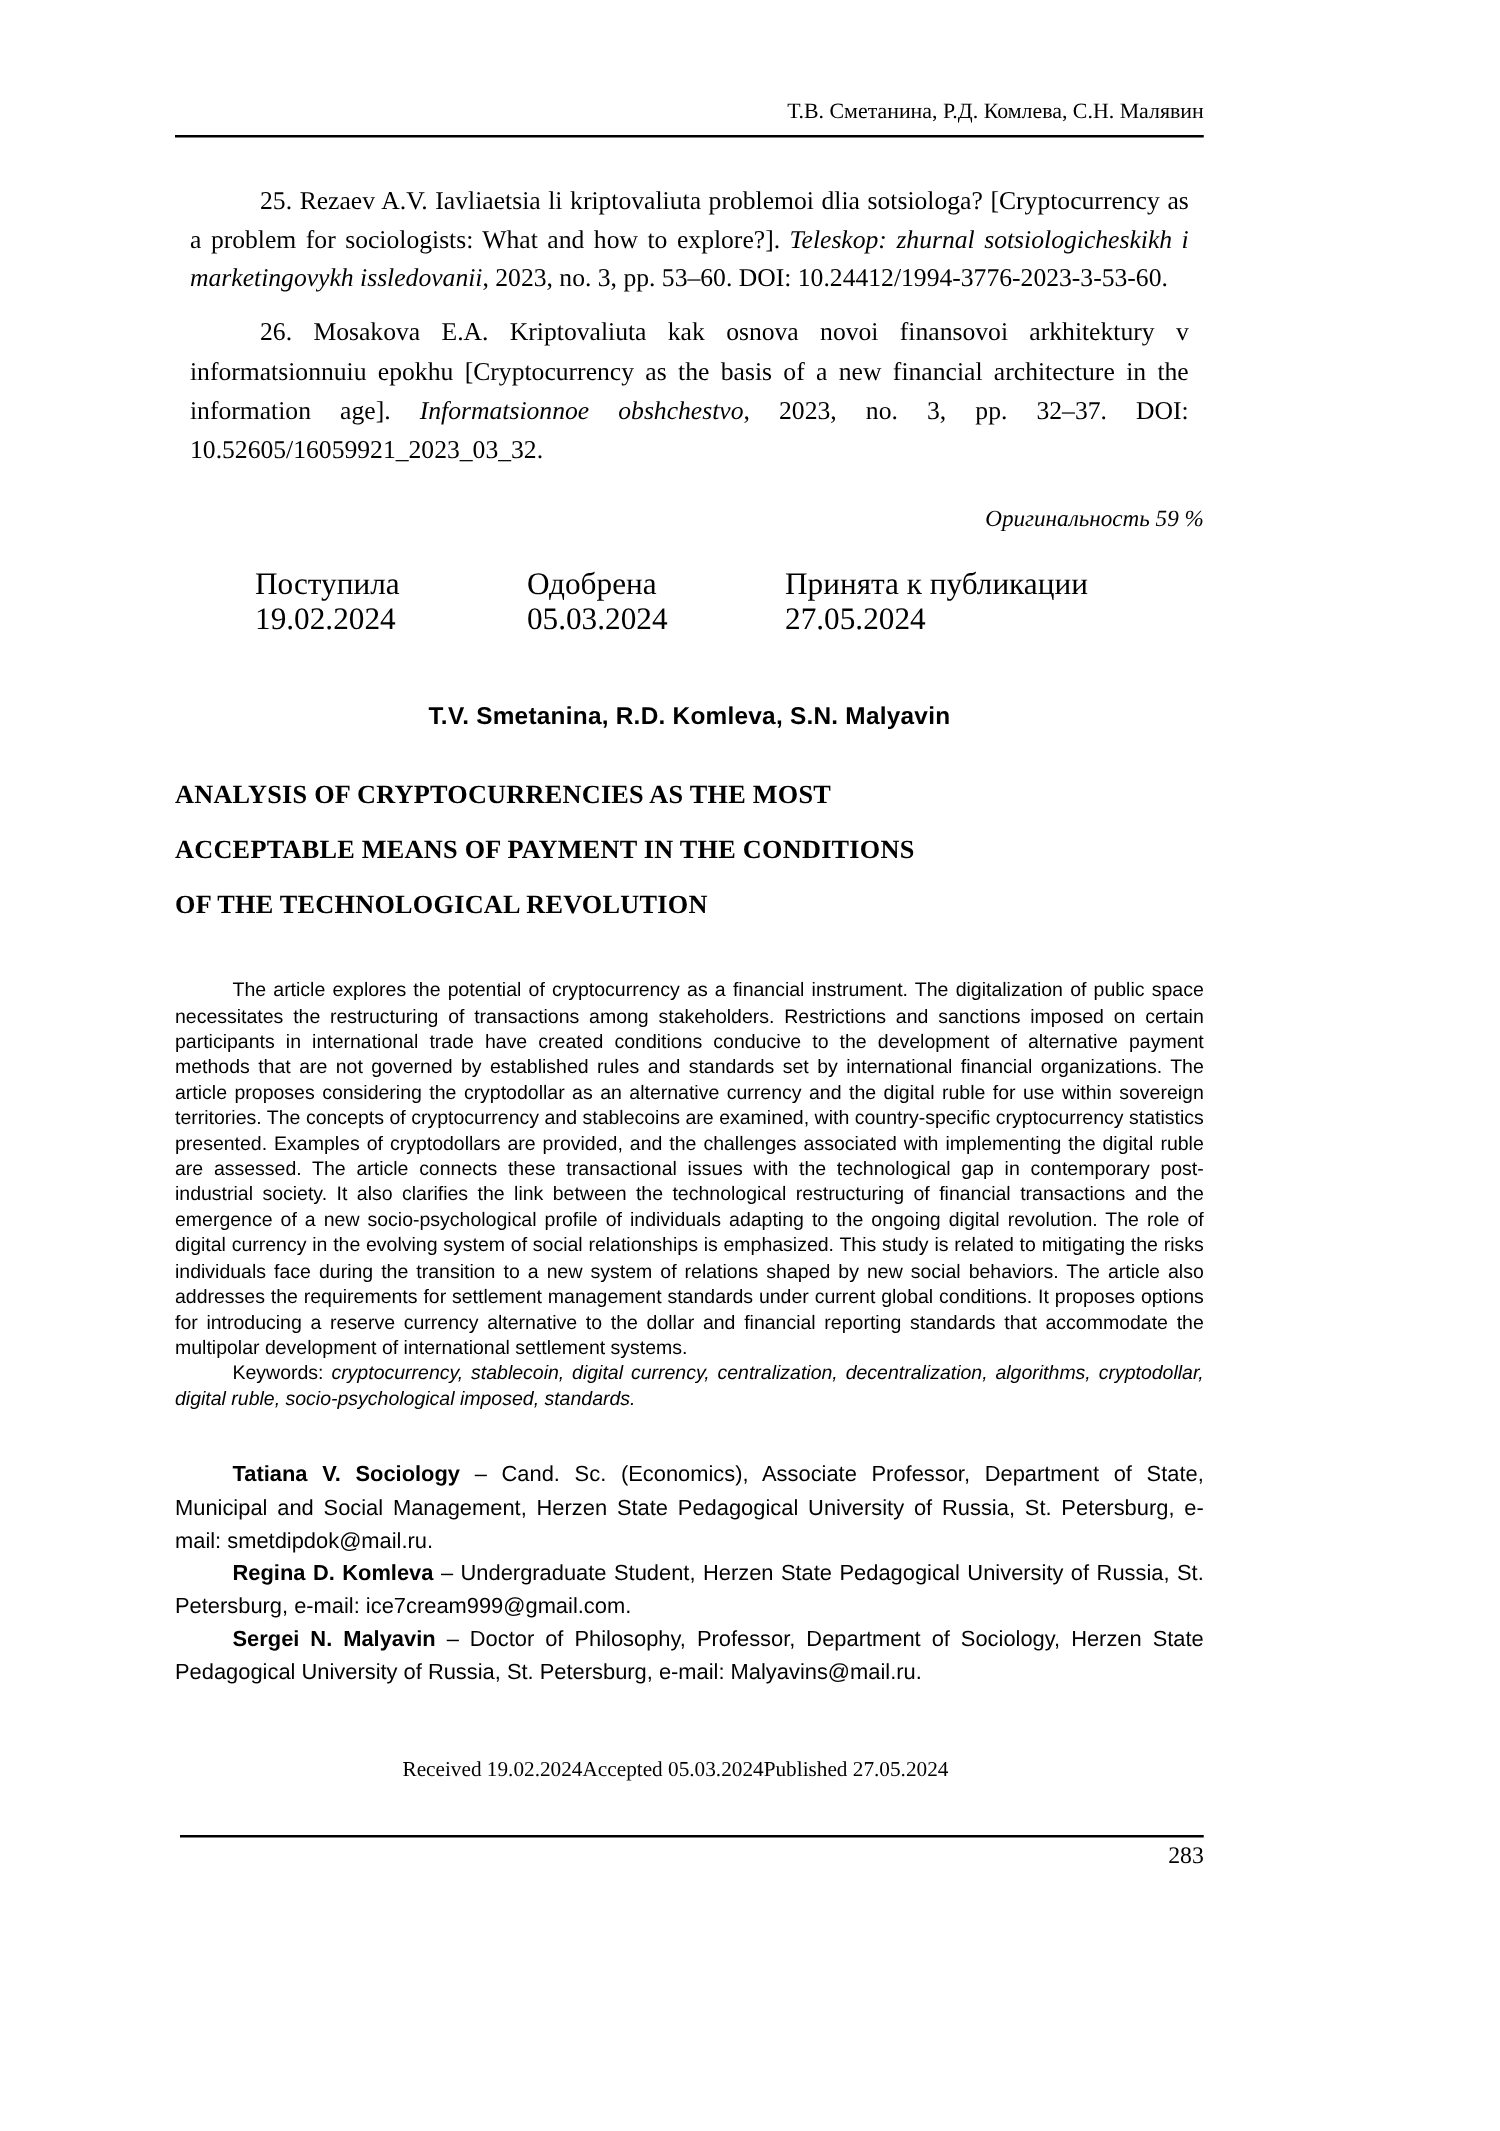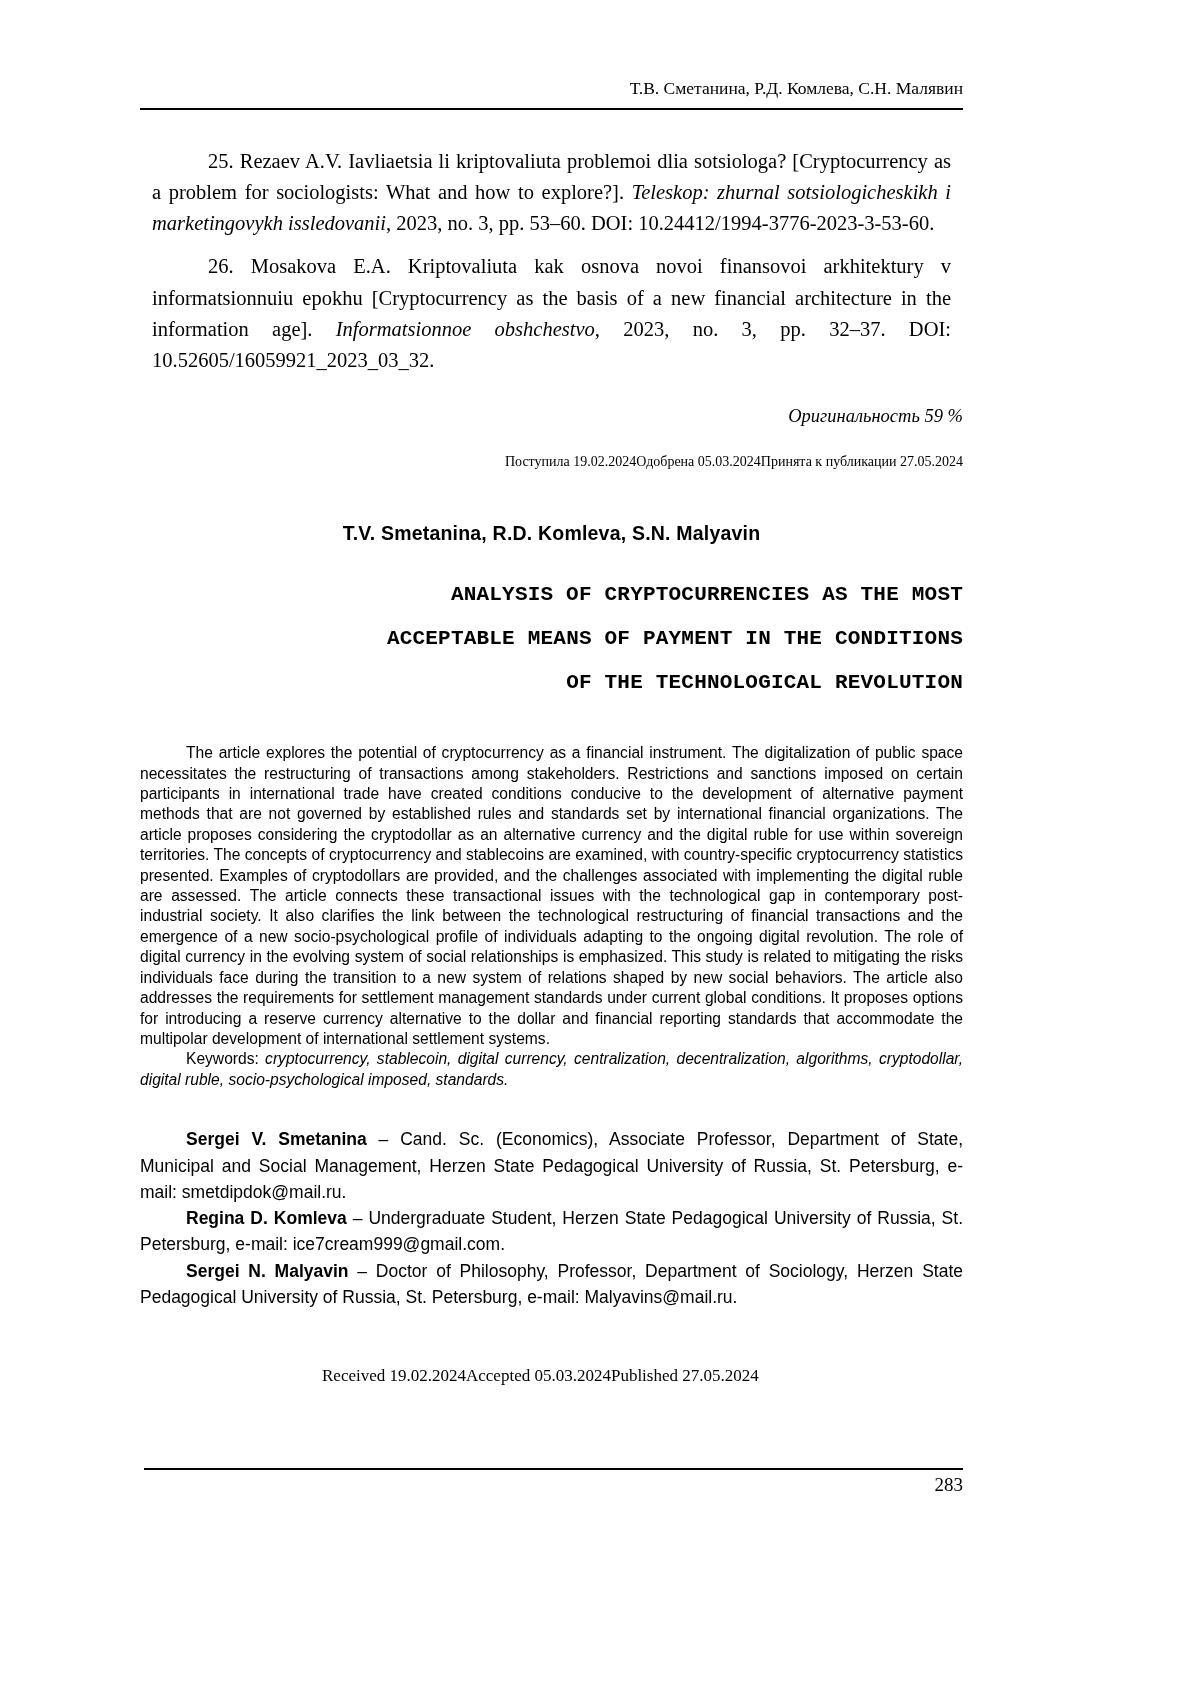--- a/index.html
+++ b/index.html
@@ -32,34 +32,34 @@
     margin-top: 30px;
     text-align: right;
     font-style: italic;
     font-size: 18.5px;
   }
   .dates-row {
     margin-top: 27px;
     display: flex;
     justify-content: flex-end;
     padding-left: 64px;
-    font-size: 14px;
+    font-size: 25px;
   }
   .authors-line {
     margin: 52px 0 0 0;
     text-align: center;
     font-family: "Liberation Sans", sans-serif;
     font-weight: bold;
     font-size: 19.5px;
     letter-spacing: 0.2px;
   }
   .article-title {
     margin: 28px 0 0 0;
-    text-align: right;
-    font-family: Liberation Mono, monospace;
+    text-align: left;
+    font-family: Liberation Serif, serif;
     font-weight: bold;
     font-size: 21px;
     line-height: 44px;
     letter-spacing: 0.2px;
   }
   .title-line { display: block; }
   .abstract {
     margin-top: 38px;
     font-family: "Liberation Sans", sans-serif;
     font-size: 15.6px;
@@ -125,21 +125,21 @@
     <span class="title-line">ACCEPTABLE MEANS OF PAYMENT IN THE CONDITIONS</span>
     <span class="title-line">OF THE TECHNOLOGICAL REVOLUTION</span>
   </h1>
 
   <section class="abstract">
     <p class="abstract-text">The article explores the potential of cryptocurrency as a financial instrument. The digitalization of public space necessitates the restructuring of transactions among stakeholders. Restrictions and sanctions imposed on certain participants in international trade have created conditions conducive to the development of alternative payment methods that are not governed by established rules and standards set by international financial organizations. The article proposes considering the cryptodollar as an alternative currency and the digital ruble for use within sovereign territories. The concepts of cryptocurrency and stablecoins are examined, with country-specific cryptocurrency statistics presented. Examples of cryptodollars are provided, and the challenges associated with implementing the digital ruble are assessed. The article connects these transactional issues with the technological gap in contemporary post-industrial society. It also clarifies the link between the technological restructuring of financial transactions and the emergence of a new socio-psychological profile of individuals adapting to the ongoing digital revolution. The role of digital currency in the evolving system of social relationships is emphasized. This study is related to mitigating the risks individuals face during the transition to a new system of relations shaped by new social behaviors. The article also addresses the requirements for settlement management standards under current global conditions. It proposes options for introducing a reserve currency alternative to the dollar and financial reporting standards that accommodate the multipolar development of international settlement systems.</p>
     <p class="keywords"><span class="kw-label">Keywords: </span><span class="kw-items">cryptocurrency, stablecoin, digital currency, centralization, decentralization, algorithms, cryptodollar, digital ruble, socio-psychological imposed, standards.</span></p>
   </section>
 
   <section class="author-bios">
-    <p class="bio"><span class="bio-name">Sergei V. Smetanina</span><span> – Cand. Sc. (Economics), Associate Professor, Department of State, Municipal and Social Management, Herzen State Pedagogical University of Russia, St. Petersburg, e-mail: smetdipdok@mail.ru.</span></p>
+    <p class="bio"><span class="bio-name">Tatiana V. Sociology</span><span> – Cand. Sc. (Economics), Associate Professor, Department of State, Municipal and Social Management, Herzen State Pedagogical University of Russia, St. Petersburg, e-mail: smetdipdok@mail.ru.</span></p>
     <p class="bio"><span class="bio-name">Regina D. Komleva</span><span> – Undergraduate Student, Herzen State Pedagogical University of Russia, St. Petersburg, e-mail: ice7cream999@gmail.com.</span></p>
     <p class="bio"><span class="bio-name">Sergei N. Malyavin</span><span> – Doctor of Philosophy, Professor, Department of Sociology, Herzen State Pedagogical University of Russia, St. Petersburg, e-mail: Malyavins@mail.ru.</span></p>
   </section>
 
   <div class="received-row">
     <span>Received 19.02.2024</span>
     <span>Accepted 05.03.2024</span>
     <span>Published 27.05.2024</span>
   </div>
 

